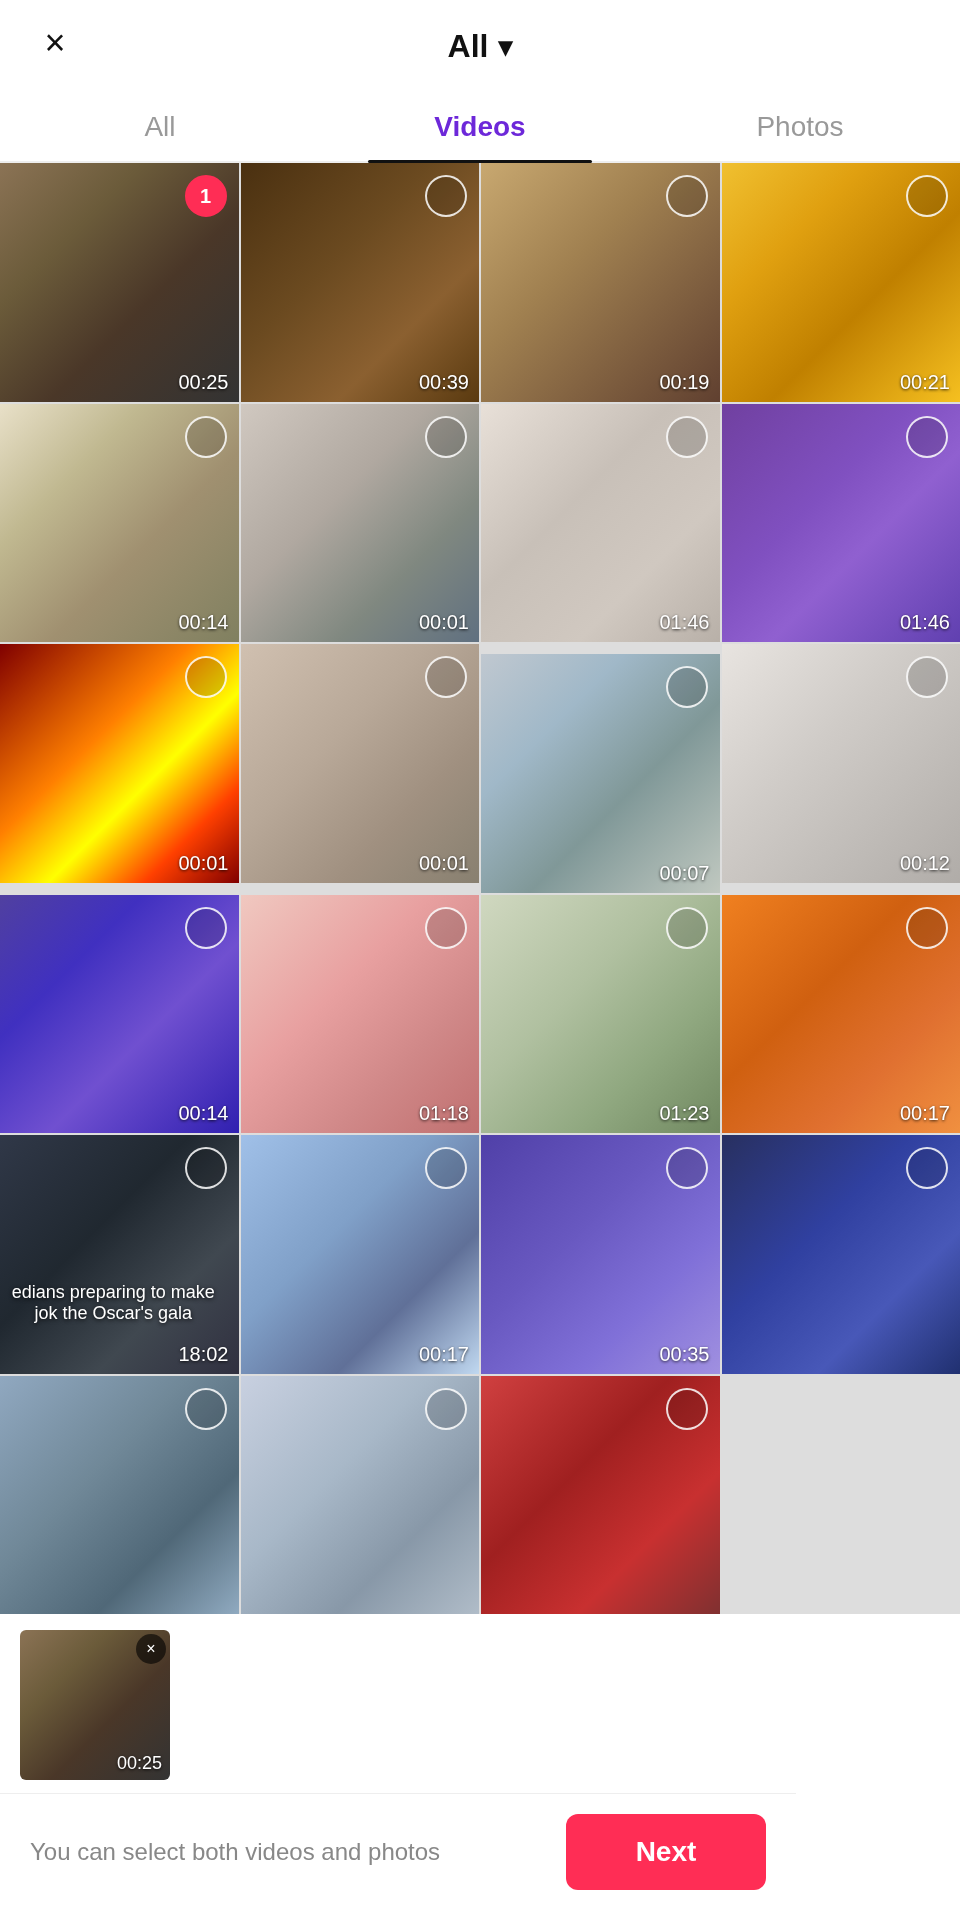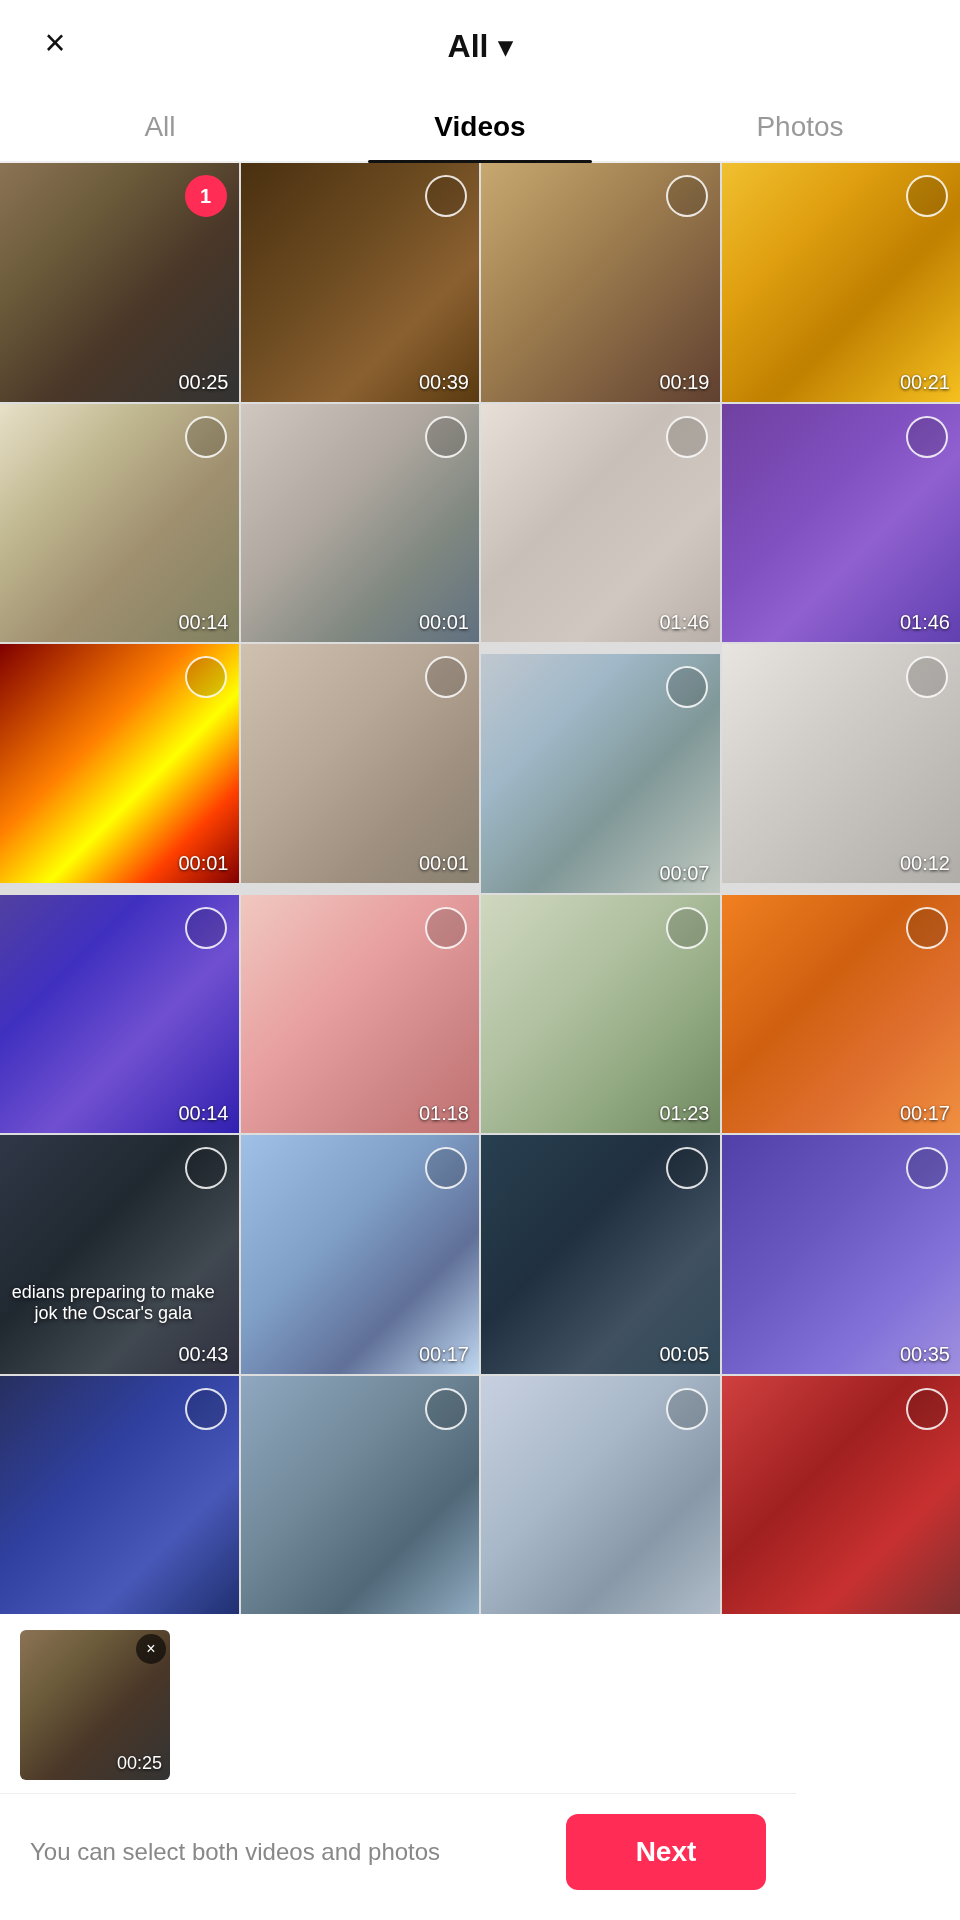--- a/index.html
+++ b/index.html
@@ -61,21 +61,21 @@
       flex: 1;
       text-align: center;
       padding: 16px 0 18px;
       font-size: 28px;
       color: #999;
       cursor: pointer;
       position: relative;
     }
     .tab.active {
       font-weight: 700;
-      color: #000000;
+      color: #6d28d9;
     }
     .tab.active::after {
       content: '';
       position: absolute;
       bottom: -2px;
       left: 15%;
       width: 70%;
       height: 3px;
       background: #111;
       border-radius: 2px;
@@ -351,29 +351,25 @@
       <div class="grid-item-selector"></div>
       <div class="duration-badge">01:23</div>
     </div>
     <div class="grid-item thumb-16">
       <div class="grid-item-selector"></div>
       <div class="duration-badge">00:17</div>
     </div>
     <div class="grid-item thumb-17">
       <div class="grid-item-selector"></div>
       <div class="subtitle-overlay">edians preparing to make jok the Oscar's gala</div>
-      <div class="duration-badge">00:43</div>
+      <div class="duration-badge">18:02</div>
     </div>
     <div class="grid-item thumb-18">
       <div class="grid-item-selector"></div>
       <div class="duration-badge">00:17</div>
-    </div>
-    <div class="grid-item thumb-19">
-      <div class="grid-item-selector"></div>
-      <div class="duration-badge">00:05</div>
     </div>
     <div class="grid-item thumb-20">
       <div class="grid-item-selector"></div>
       <div class="duration-badge">00:35</div>
     </div>
     <div class="grid-item thumb-21">
       <div class="grid-item-selector"></div>
     </div>
     <div class="grid-item thumb-22">
       <div class="grid-item-selector"></div>

